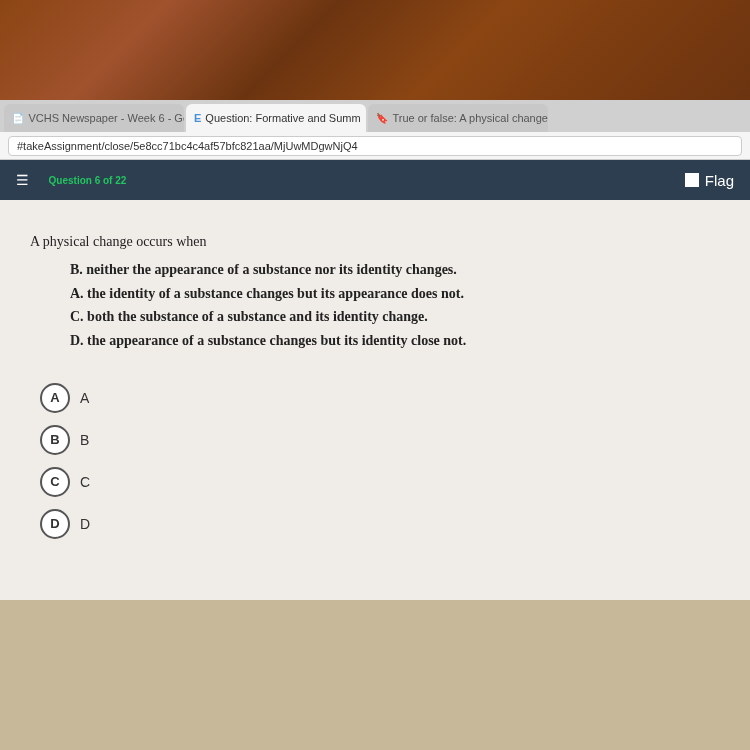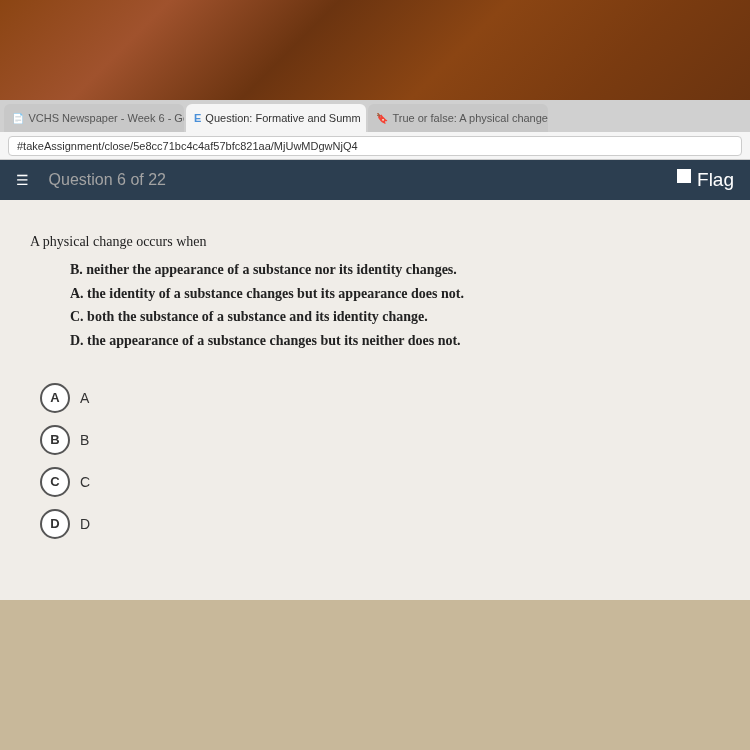--- a/index.html
+++ b/index.html
@@ -102,31 +102,31 @@
       gap: 20px;
       height: 40px;
     }
 
     .toolbar-menu-icon {
       font-size: 14px;
       color: white;
     }
 
     .toolbar-question {
-      font-size: 16px;
-      font-weight: 400;
-      color: #a3a3a3;
+      font-size: 10px;
+      font-weight: 700;
+      color: #22c55e;
       flex: 1;
     }
 
     .toolbar-flag {
       display: flex;
-      align-items: flex-start;
+      align-items: center;
       gap: 6px;
-      font-size: 19px;
+      font-size: 15px;
       color: white;
     }
 
     .flag-box {
       width: 14px;
       height: 14px;
       border: 1px solid white;
       background: white;
     }
 
@@ -231,21 +231,21 @@
   </div>
 </div>
 
 <div class="main-content">
 
   <div class="question-text">
     <span class="question-stem">A physical change occurs when</span>
     <span class="answer-choice">B. neither the appearance of a substance nor its identity changes.</span>
     <span class="answer-choice">A. the identity of a substance changes but its appearance does not.</span>
     <span class="answer-choice">C. both the substance of a substance and its identity change.</span>
-    <span class="answer-choice">D. the appearance of a substance changes but its neither does not.</span>
+    <span class="answer-choice">D. the appearance of a substance changes but its identity close not.</span>
   </div>
 
   <div class="answer-options">
     <div class="answer-option">
       <div class="answer-circle">A</div>
       <span class="answer-label">A</span>
     </div>
     <div class="answer-option">
       <div class="answer-circle">B</div>
       <span class="answer-label">B</span>

